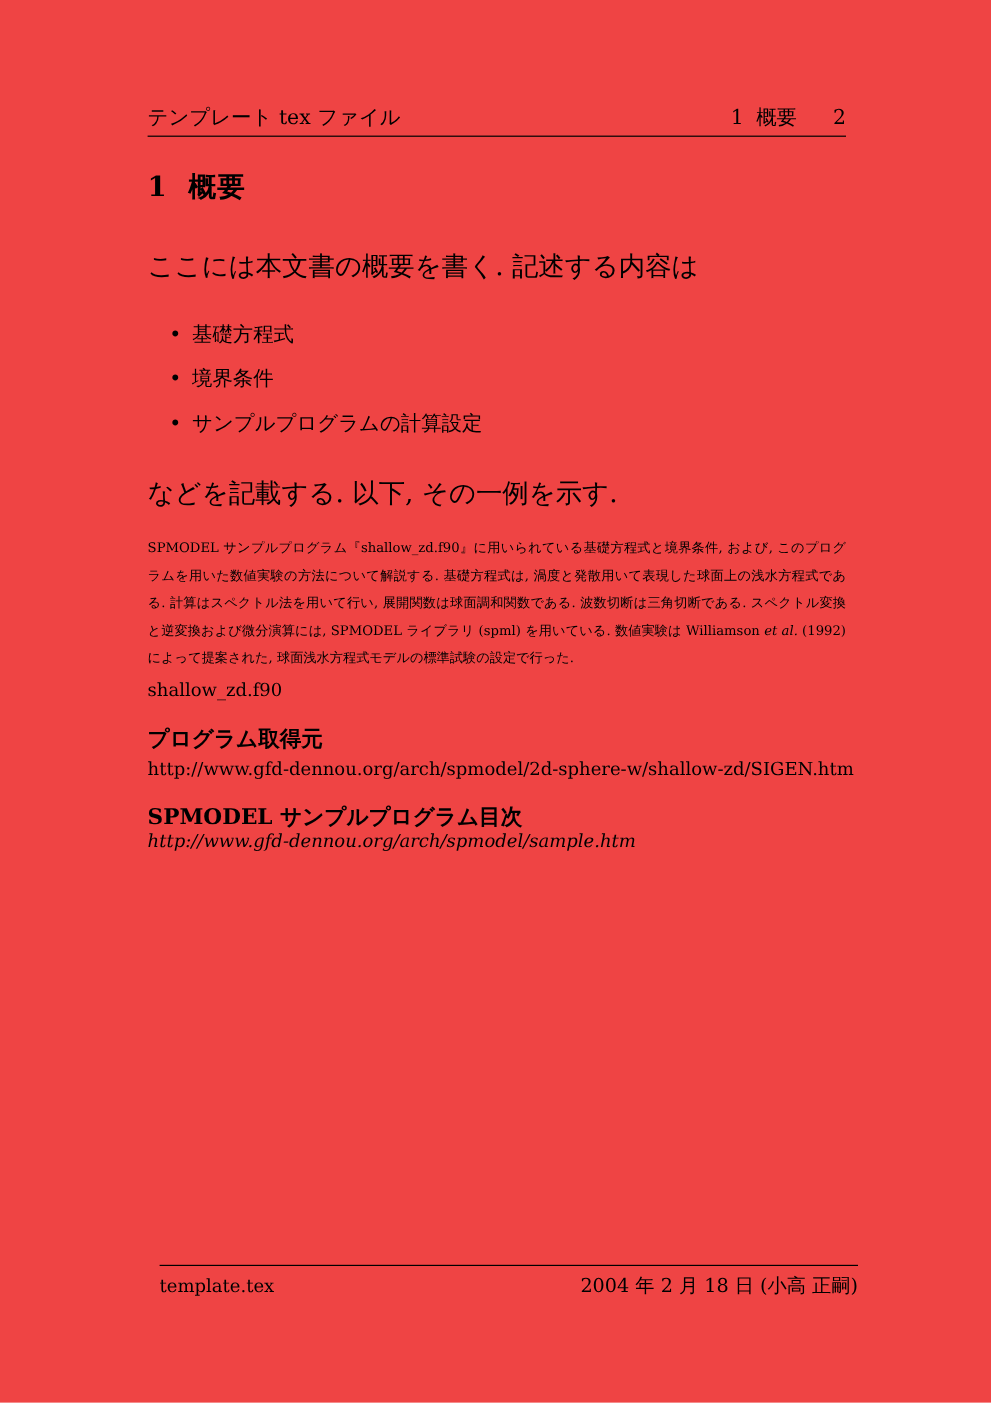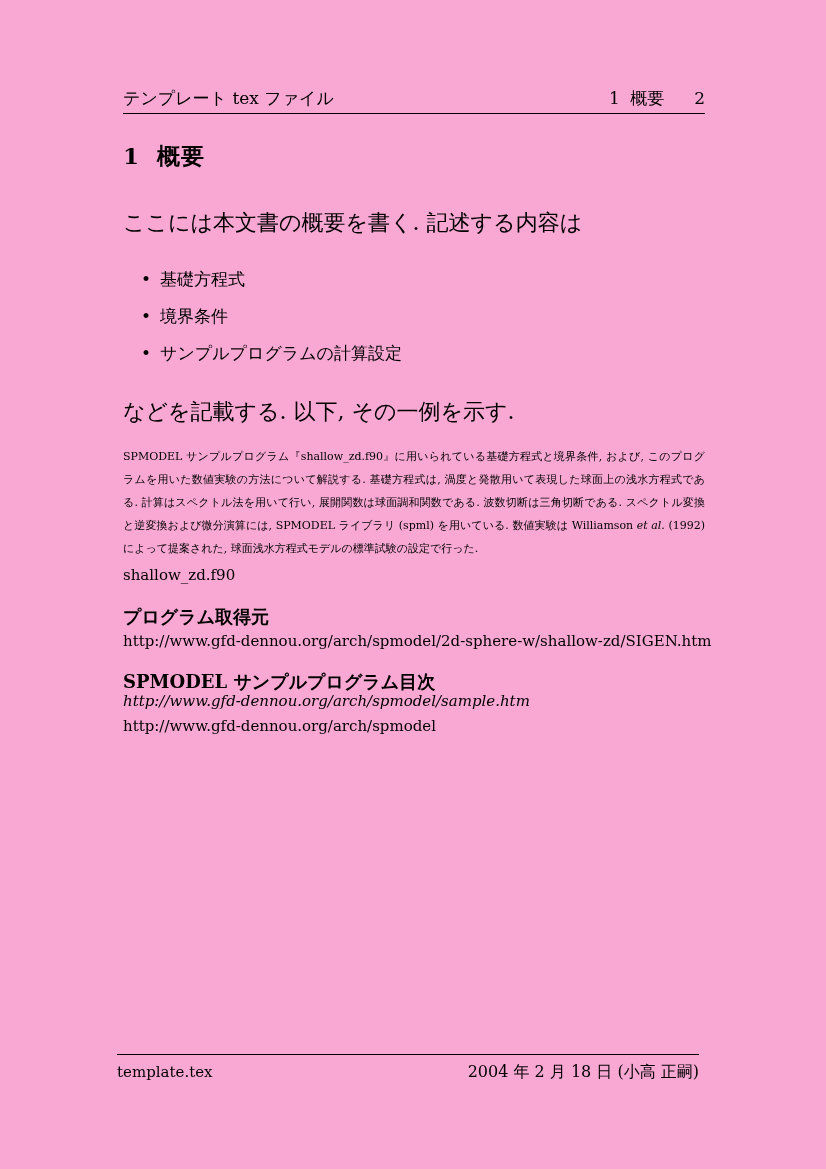--- a/index.html
+++ b/index.html
@@ -1,21 +1,21 @@
 <!DOCTYPE html>
 <html lang="ja"><head>
 <meta charset="utf-8">
 <style>
   * { margin: 0; padding: 0; box-sizing: border-box; }
   html, body { background: #ffffff; }
   .page {
     position: relative;
     width: 826px;
     height: 1169px;
-    background: #f9a8d4;
+    background: #ef4444;
     color: #000000;
     font-family: "DejaVu Serif", serif;
     overflow: hidden;
   }
   .content {
     position: absolute;
     left: 123px;
     top: 0;
     width: 582px;
   }
@@ -86,21 +86,21 @@
   .ss1 h3 { margin-top: 17px; }
   .ss1 p  { margin-top: 6px; }
   .ss2 h3 { margin-top: 22px; }
   .ss2 p  { margin-top: 5px; }
   .ss3 h3 { margin-top: 21px; }
   .ss3 p  { margin-top: 0; font-style: italic; }
   .ss4 h3 { margin-top: 18px; }
   .ss4 p  { margin-top: 6px; }
   .footer {
     position: absolute;
-    left: 117px;
+    left: 133px;
     top: 1054px;
     width: 582px;
   }
   .footer-text {
     display: flex;
     justify-content: space-between;
     align-items: baseline;
     padding-top: 7px;
     font-size: 16px;
     line-height: 20px;
@@ -156,21 +156,20 @@
       <h3>プログラム取得元</h3>
       <p>http://www.gfd-dennou.org/arch/spmodel/2d-sphere-w/shallow-zd/SIGEN.htm</p>
     </div>
 
     <div class="subsection ss3">
       <h3>SPMODEL サンプルプログラム目次</h3>
       <p>http://www.gfd-dennou.org/arch/spmodel/sample.htm</p>
     </div>
 
     <div class="subsection ss4">
-      <p>http://www.gfd-dennou.org/arch/spmodel</p>
     </div>
 
   </div>
 
   <div class="footer">
     <div class="rule"></div>
     <div class="footer-text">
       <span class="footer-filename">template.tex</span>
       <span>2004 年 2 月 18 日 (小高 正嗣)</span>
     </div>

